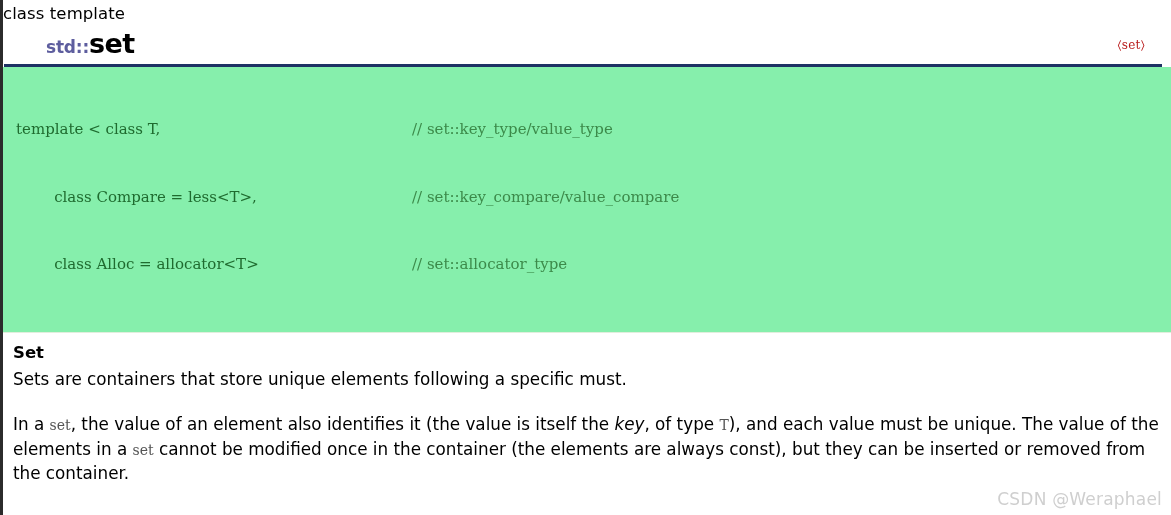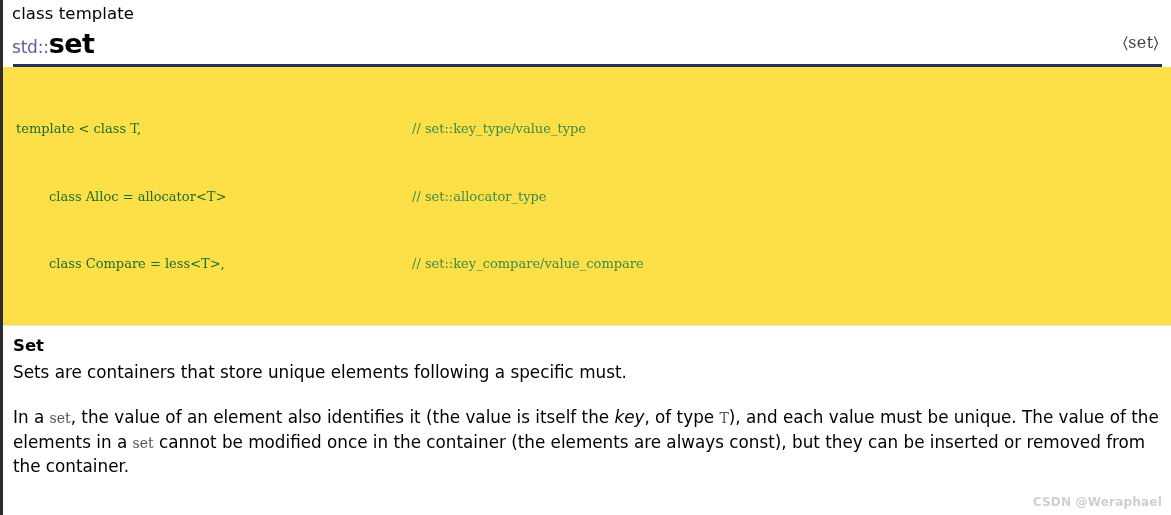--- a/index.html
+++ b/index.html
@@ -30,74 +30,75 @@
     position: absolute;
     left: 3px;
     top: 0;
     width: 1168px;
     height: 515px;
   }
 
   
   .hdr {
     position: relative;
-    padding: 0 8px 0 9px;
+    padding: 0 8px 0 0;
   }
   .hdr-kind {
     font-size: 16.5px;
     line-height: 22px;
     padding-top: 3px;
     color: #000;
     letter-spacing: 0.1px;
   }
   .hdr-title-row {
     position: relative;
     height: 34px;
   }
   .hdr-title {
     position: absolute;
     left: 0;
     bottom: 0;
     white-space: nowrap;
   }
   .hdr-ns {
     font-size: 17px;
-    font-weight: normal;
+    font-weight: bold;
     color: #5d5d9e;
     letter-spacing: -0.2px;
+    margin-left: 43px;
   }
   .hdr-name {
     font-size: 27px;
     font-weight: bold;
     color: #000;
     letter-spacing: -0.6px;
   }
   .hdr-header-file {
     position: absolute;
-    right: 4px;
+    right: 18px;
     bottom: 7px;
     font-family: "DejaVu Serif", serif;
-    font-size: 16px;
-    color: #404040;
+    font-size: 12px;
+    color: #b91c1c;
     letter-spacing: 0.3px;
   }
 
   .hdr-rule {
     margin: 5px 1px 0 1px;
     height: 3px;
     background: #1e3264;
   }
 
   
   .codeblock {
-    background: #fde047;
+    background: #86efac;
     border-bottom: 1px solid #e1eedd;
-    padding: 6px 0 4px 1px;
+    padding: 6px 0 11px 1px;
     font-family: "DejaVu Serif", serif;
-    font-size: 13px;
+    font-size: 15px;
     line-height: 22.5px;
     color: #1f6b2f;
     white-space: pre;
     letter-spacing: 0px;
   }
   .code-line {
     display: block;
     height: 22.5px;
   }
   .code-col-a {
@@ -136,47 +137,46 @@
     letter-spacing: 0px;
   }
   em.it {
   }
 
   
   #watermark {
     position: absolute;
     right: 9px;
     bottom: 6px;
-    font-size: 12px;
+    font-size: 17px;
     color: #cfcfcf;
     letter-spacing: 0.2px;
     font-family: "DejaVu Sans", sans-serif;
-    font-weight: bold;
   }
 </style>
 </head>
 <body>
 
 <div id="page-left-border"></div>
 
 <div id="page">
 
   <div class="hdr">
     <div class="hdr-kind">class template</div>
     <div class="hdr-title-row">
       <div class="hdr-title"><span class="hdr-ns">std::</span><span class="hdr-name">set</span></div>
       <div class="hdr-header-file">〈set〉</div>
     </div>
     <div class="hdr-rule"></div>
   </div>
 
   <div class="codeblock">
     <span class="code-line"><span class="code-col-a">template &lt; class T,</span><span class="code-comment">// set::key_type/value_type</span></span>
+    <span class="code-line"><span class="code-col-a">        class Compare = less&lt;T&gt;,</span><span class="code-comment">// set::key_compare/value_compare</span></span>
     <span class="code-line"><span class="code-col-a">        class Alloc = allocator&lt;T&gt;</span><span class="code-comment">// set::allocator_type</span></span>
-    <span class="code-line"><span class="code-col-a">        class Compare = less&lt;T&gt;,</span><span class="code-comment">// set::key_compare/value_compare</span></span>
   </div>
 
   <div class="body-wrap">
 
     <div class="sec-title">Set</div>
 
     <p class="para"><span>Sets are containers that store unique elements following a specific must.</span></p>
 
     <div class="para-gap"></div>
 

